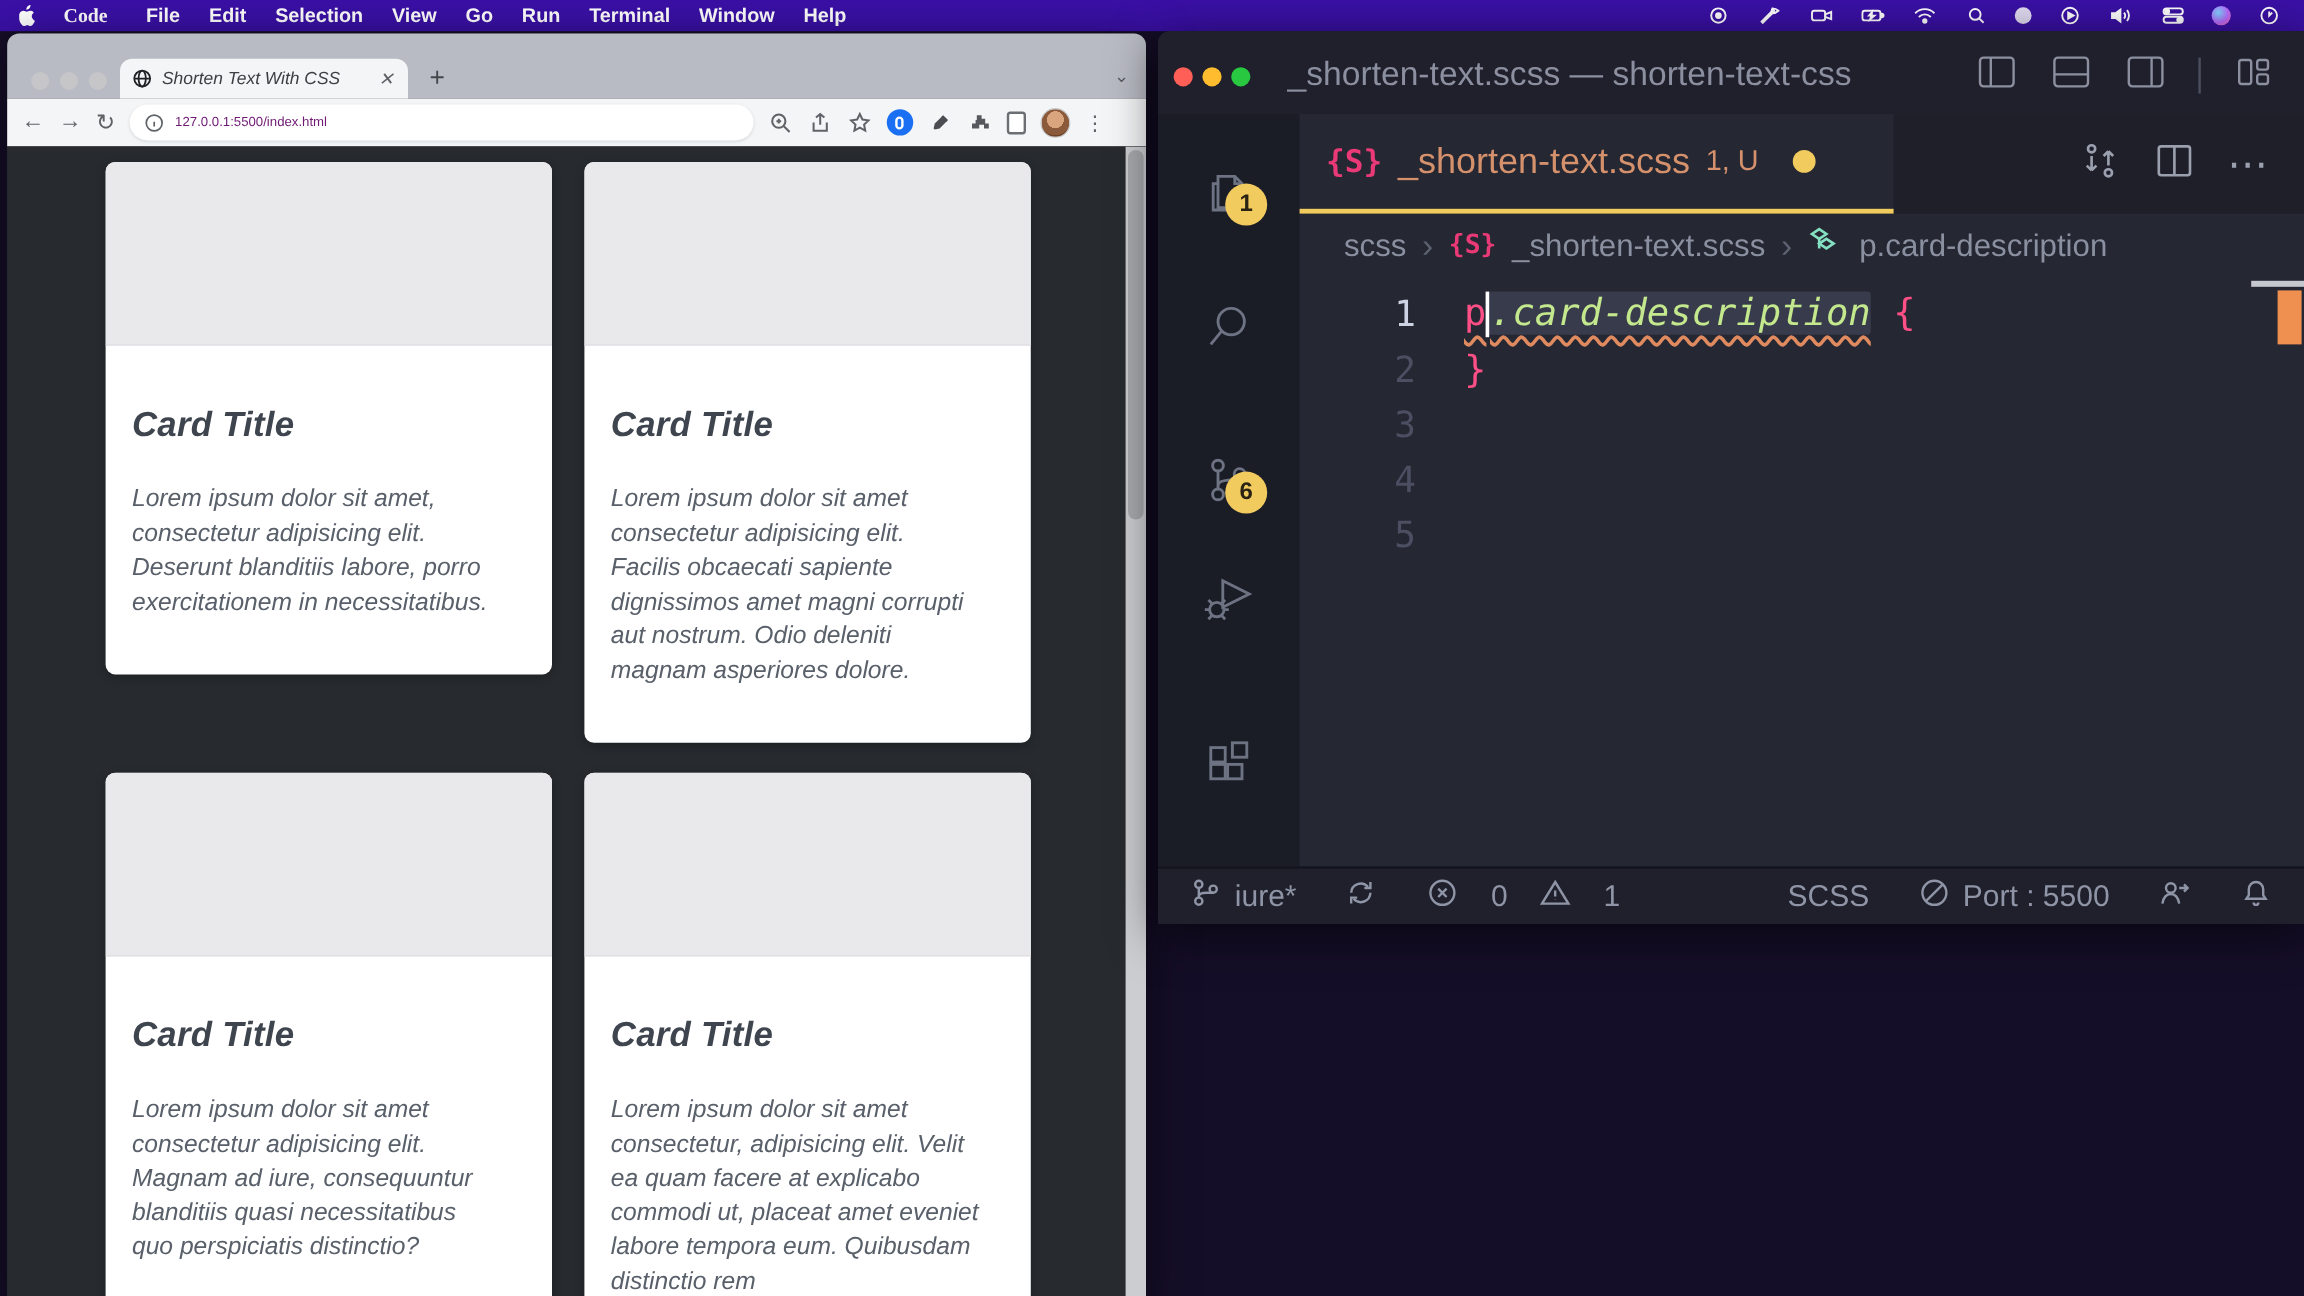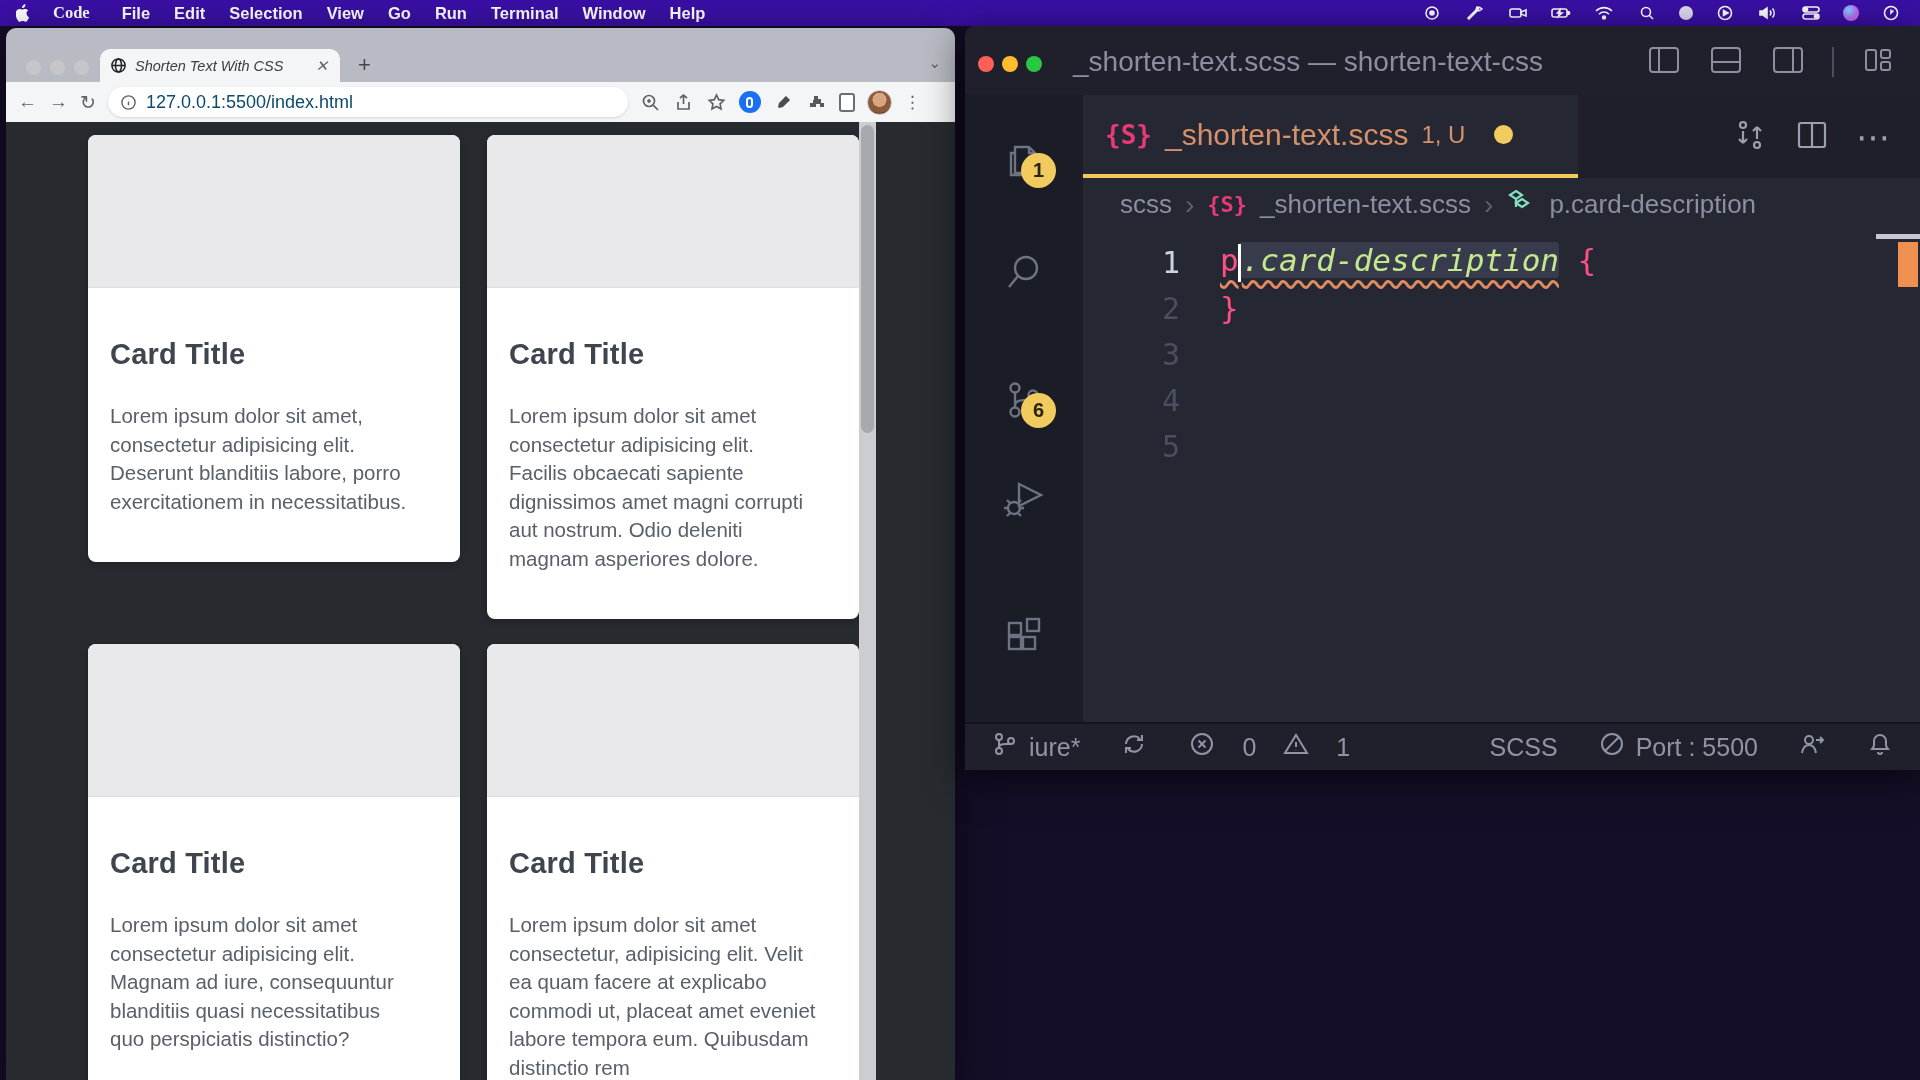--- a/index.html
+++ b/index.html
@@ -37,33 +37,33 @@
   .b-newtab { position:absolute; left:352px; top:24px; font-size:22px; color:#44474a; font-weight:300; }
   .b-chev { position:absolute; right:14px; top:26px; font-size:15px; color:#55585c; }
   .b-toolbar { height:40px; background:#f4f5f6; display:flex; align-items:center;
     padding:0 12px; gap:12px; color:#5f6368; }
   .nav-ic { font-size:19px; color:#5f6368; }
   .b-url { flex:1; height:30px; background:#fff; border-radius:15px;
     box-shadow:0 1px 3px rgba(0,0,0,.13); display:flex; align-items:center;
     padding:0 12px; gap:9px; max-width:520px; }
   .b-info { width:17px; height:17px; }
   .b-info svg { width:17px; height:17px; stroke:#5f6368; fill:none; stroke-width:1.5; }
-  .b-urltext { font-size:18px; color:#0c4a6e; }
+  .b-urltext { font-size:11px; color:#701a75; }
   .tb-ic { width:21px; height:21px; display:inline-flex; align-items:center; justify-content:center; }
   .tb-ic svg { width:19px; height:19px; stroke:#5f6368; fill:none; stroke-width:1.7; }
   .onepw { width:22px; height:22px; border-radius:50%; background:#1b6ff2; display:flex;
     align-items:center; justify-content:center; }
   .onepw i { width:7px; height:11px; border:2px solid #fff; border-radius:4px; display:block; }
   .panel-ic { width:16px; height:19px; border:2px solid #6b6e72; border-radius:3px; background:#fff; }
   .avatar { width:25px; height:25px; border-radius:50%;
     background:radial-gradient(circle at 50% 38%, #d8a57e 0 38%, #8a5a3b 39% 70%, #6e4226 71%);
     border:1px solid #c9cacd; }
   .kebab { font-size:17px; color:#5f6368; letter-spacing:0; }
-  .b-content { position:absolute; left:0; top:94px; width:870px; height:958px;
-    background:#272b2f; overflow:hidden; }
+  .b-content { position:absolute; left:0; top:94px; width:949px; height:958px;
+    background:#272b2f; overflow:hidden;font-style:italic; }
   .b-scroll { position:absolute; right:0; top:0; width:17px; height:958px; background:#cbcdd0; }
   .b-thumb { position:absolute; right:2px; top:3px; width:13px; height:308px;
     background:#a7a9ad; border-radius:7px; }
   .cards { position:absolute; left:82px; top:13px; display:grid;
     grid-template-columns:372px 372px; column-gap:27px; row-gap:25px; align-items:start; }
   .card { background:#fff; border-radius:8px; overflow:hidden;
     box-shadow:0 2px 8px rgba(0,0,0,.25); }
   .card-img { height:153px; background:#e9e9ec; border-bottom:1px solid #dedee1; }
   .card-body { padding:50px 42px 46px 22px; }
   .card-title { font-size:29px; font-weight:bold; color:#3e454e; letter-spacing:.2px; }

